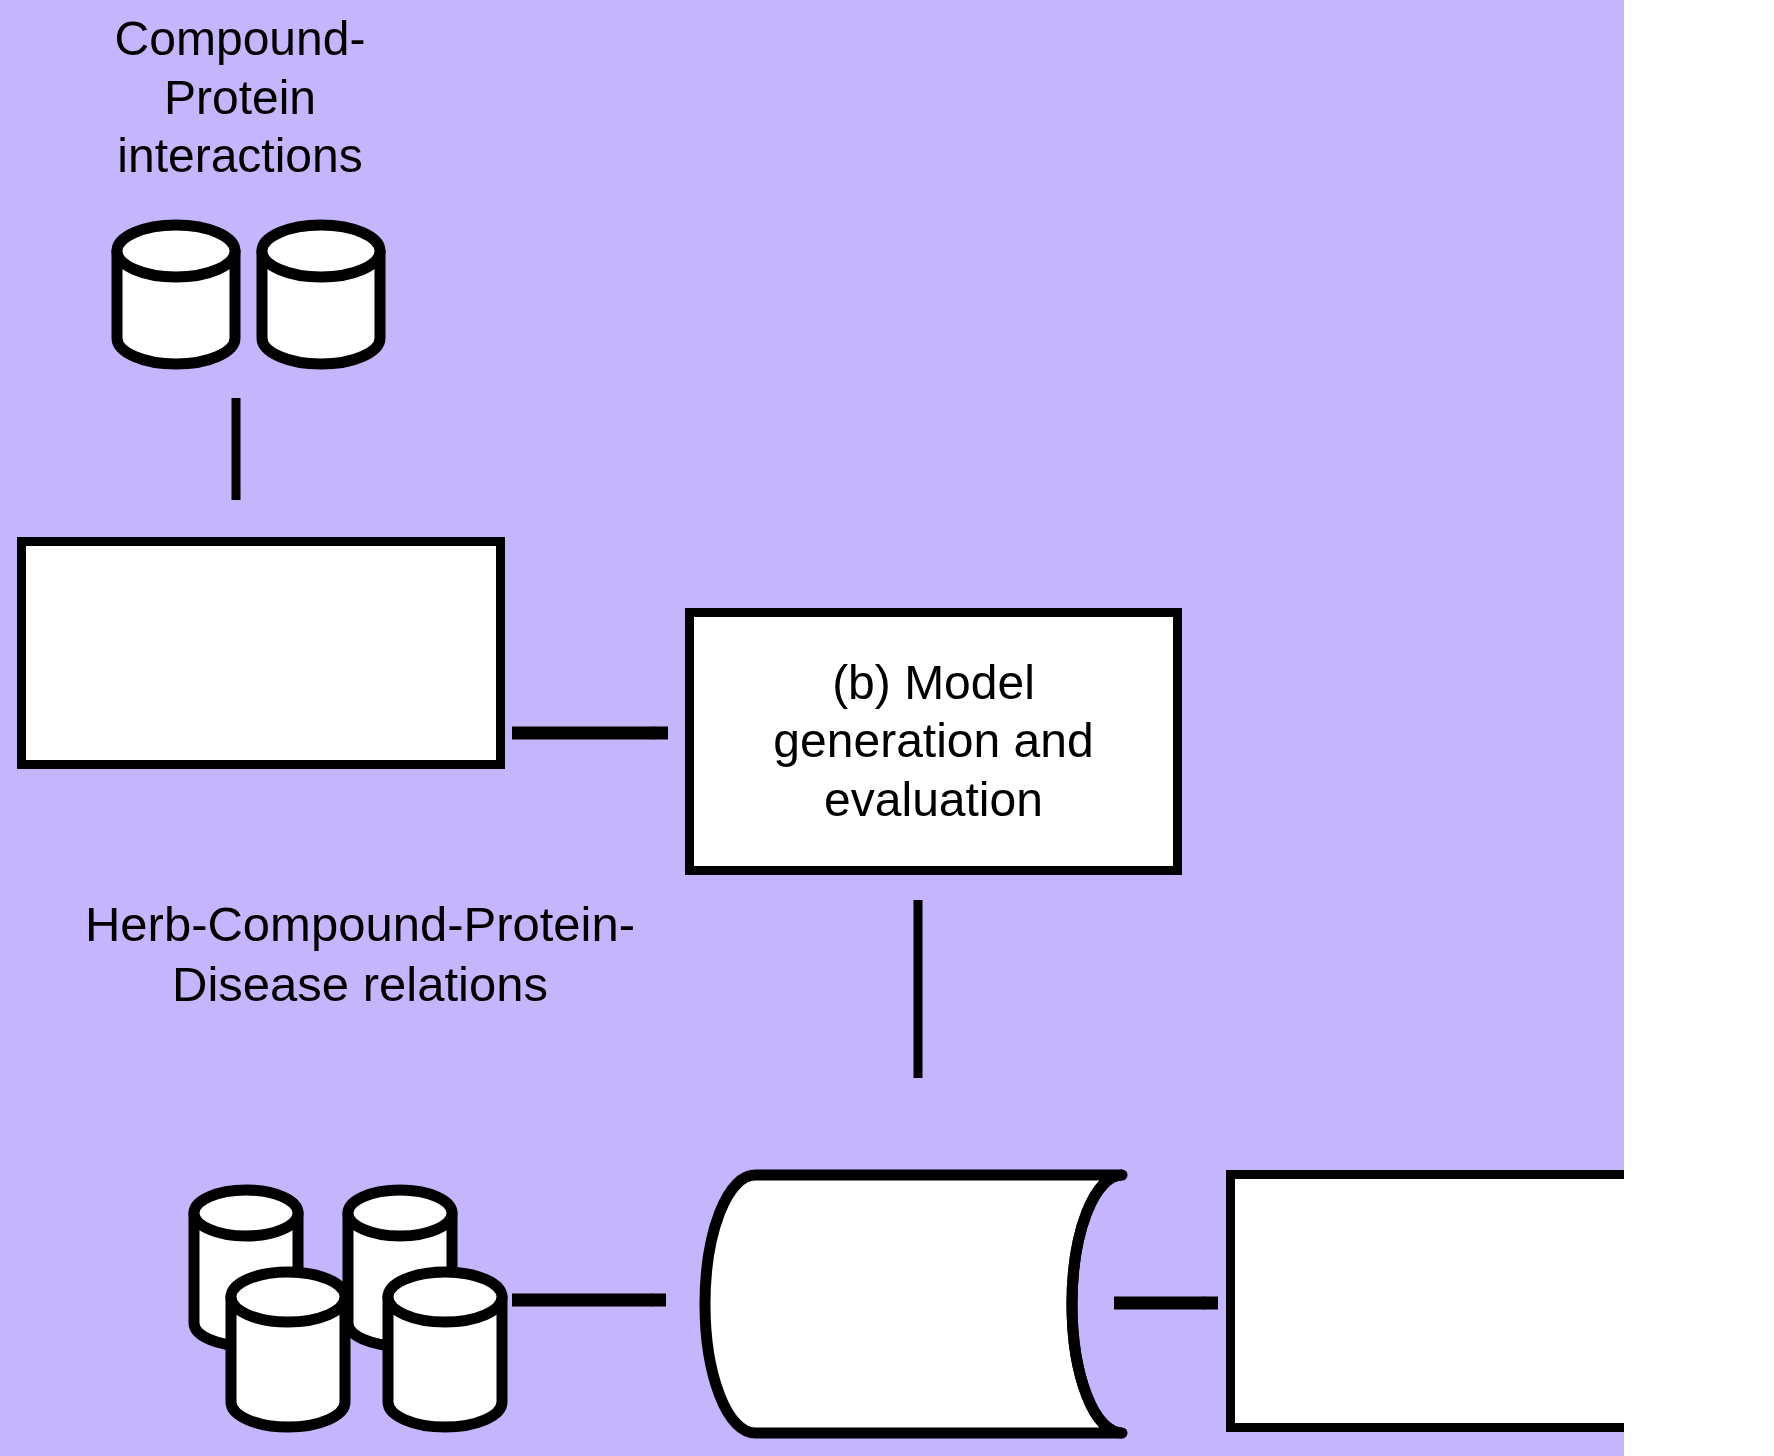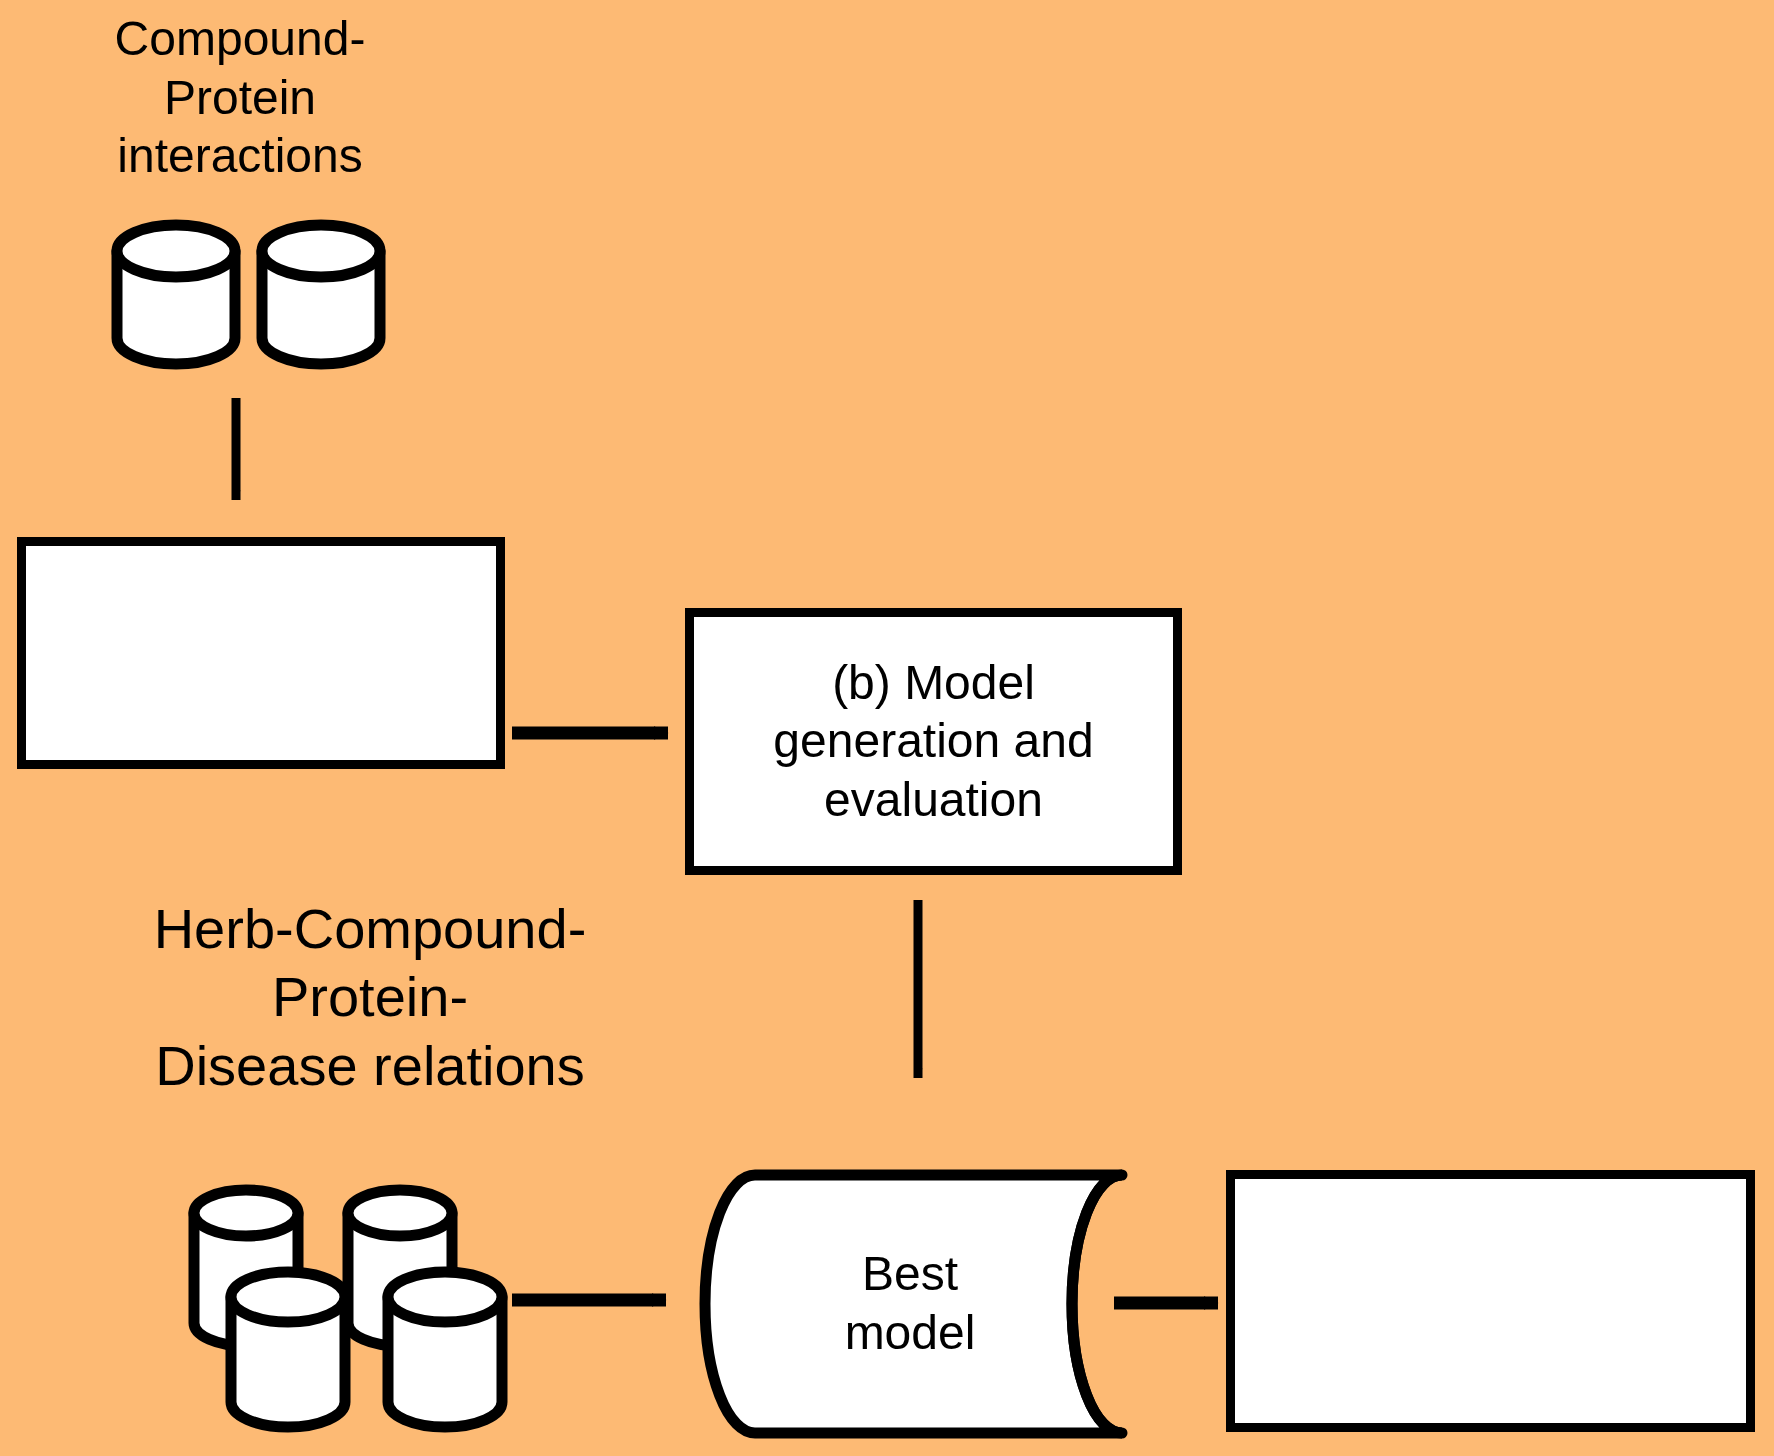--- a/index.html
+++ b/index.html
@@ -5,23 +5,23 @@
   html, body {
     margin: 0;
     padding: 0;
     background: #ffffff;
   }
   body {
     font-family: "Liberation Sans", sans-serif;
   }
   #canvas {
     position: relative;
-    width: 1774px;
+    width: 1624px;
     height: 1456px;
-    background: #fdba74;
+    background: #c4b5fd;
     overflow: hidden;
   }
   .lbl {
     position: absolute;
     color: #000000;
     text-align: center;
     line-height: 1.22;
     white-space: pre-line;
     font-weight: 400;
   }
@@ -125,20 +125,18 @@
 
   <div class="lbl" style="left:70px; top:10px; width:340px; font-size:48px;">Compound-
 Protein
 interactions</div>
 
 
   <div class="boxtext" style="left:693px; top:616px; width:481px; height:251px; font-size:48px;">(b) Model
 generation and
 evaluation</div>
 
-  <div class="lbl" style="left:80px; top:895px; width:580px; font-size:56px;">Herb-Compound-Protein-
+  <div class="lbl" style="left:70px; top:895px; width:580px; font-size:49px;">Herb-Compound-Protein-
 Disease relations</div>
 
-  <div class="boxtext" style="left:745px; top:1176px; width:330px; height:256px; font-size:48px;">Best
-model</div>
 
 
 </div>
 
 </body></html>

